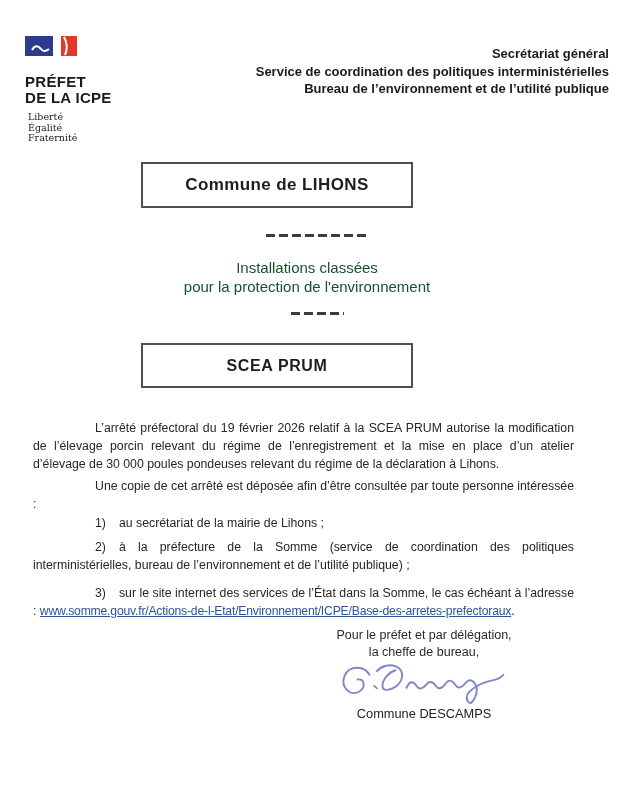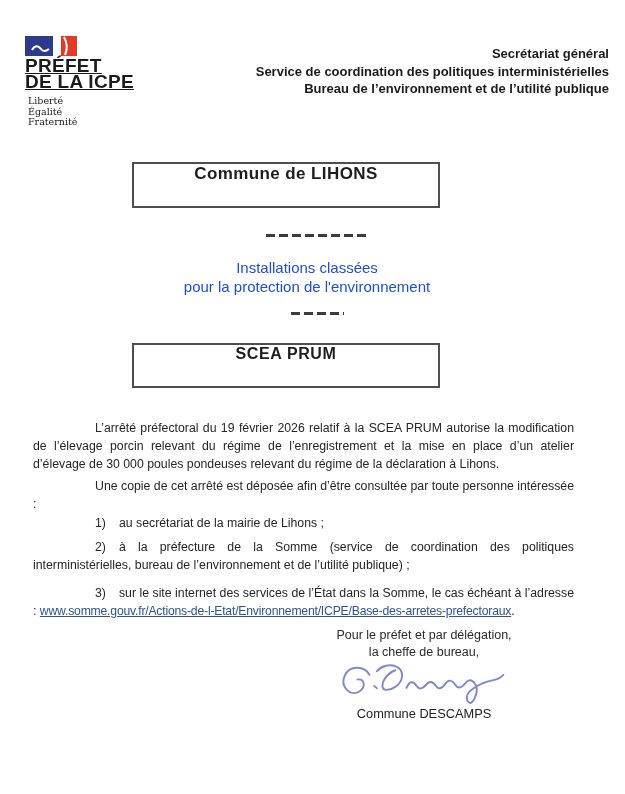--- a/index.html
+++ b/index.html
@@ -5,49 +5,49 @@
   html,body { margin:0; padding:0; background:#e8e8e8; }
   .page {
     position:relative; width:625px; height:794px; margin:0 auto;
     background:#ffffff; overflow:hidden;
     font-family:"Liberation Sans", sans-serif; color:#262626;
   }
 
   
   .logo-block { position:absolute; left:25px; top:36px; }
   .flags { display:block; }
-  .brand { font-weight:bold; font-size:19px; line-height:15.5px; letter-spacing:.3px; color:#1b1b1b; margin-top:0;text-decoration:underline; }
+  .brand { font-weight:bold; font-size:15px; line-height:15.5px; letter-spacing:.3px; color:#1b1b1b; margin-top:16px; }
   .motto { margin-top:7px; margin-left:3px; font-family:"DejaVu Serif", serif; font-size:9.5px; line-height:9.5px; color:#222; }
   .motto div { margin-bottom:1px; }
 
   .service-block {
     position:absolute; right:16px; top:45px; text-align:right;
     font-weight:bold; font-size:13px; line-height:17.5px; color:#1b1b1b;
   }
 
   
   .title-box {
-    position:absolute; left:132px; width:308px;
+    position:absolute; left:141px; width:272px;
     border:2px solid #4e4e4e; box-sizing:border-box;
-    display:flex; align-items:flex-start; justify-content:center;
+    display:flex; align-items:center; justify-content:center;
     font-weight:bold; color:#1d1d1d; background:#fff;
   }
   .commune-box { top:162px; height:46px; font-size:17px; letter-spacing:.4px; }
   .entity-box  { top:343px; height:45px; font-size:16px; letter-spacing:.6px; }
 
   .dash-sep {
     position:absolute; height:2.5px;
     background:repeating-linear-gradient(90deg,#3c3c3c 0 9px, rgba(0,0,0,0) 9px 13px);
   }
   .sep1 { left:266px; top:234px; width:101px; }
   .sep2 { left:291px; top:312px; width:53px; }
 
   .subtitle {
     position:absolute; left:0; top:259px; width:614px; text-align:center;
-    font-size:15px; line-height:18.5px; color:#1d4ed8;
+    font-size:15px; line-height:18.5px; color:#14532d;
   }
 
   
   .body-text {
     position:absolute; left:33px; width:541px;
     text-align:justify; text-indent:62px;
     font-size:12.3px; line-height:18px; color:#262626;
   }
   .p1 { top:407px; }
   .p2 { top:465px; }

